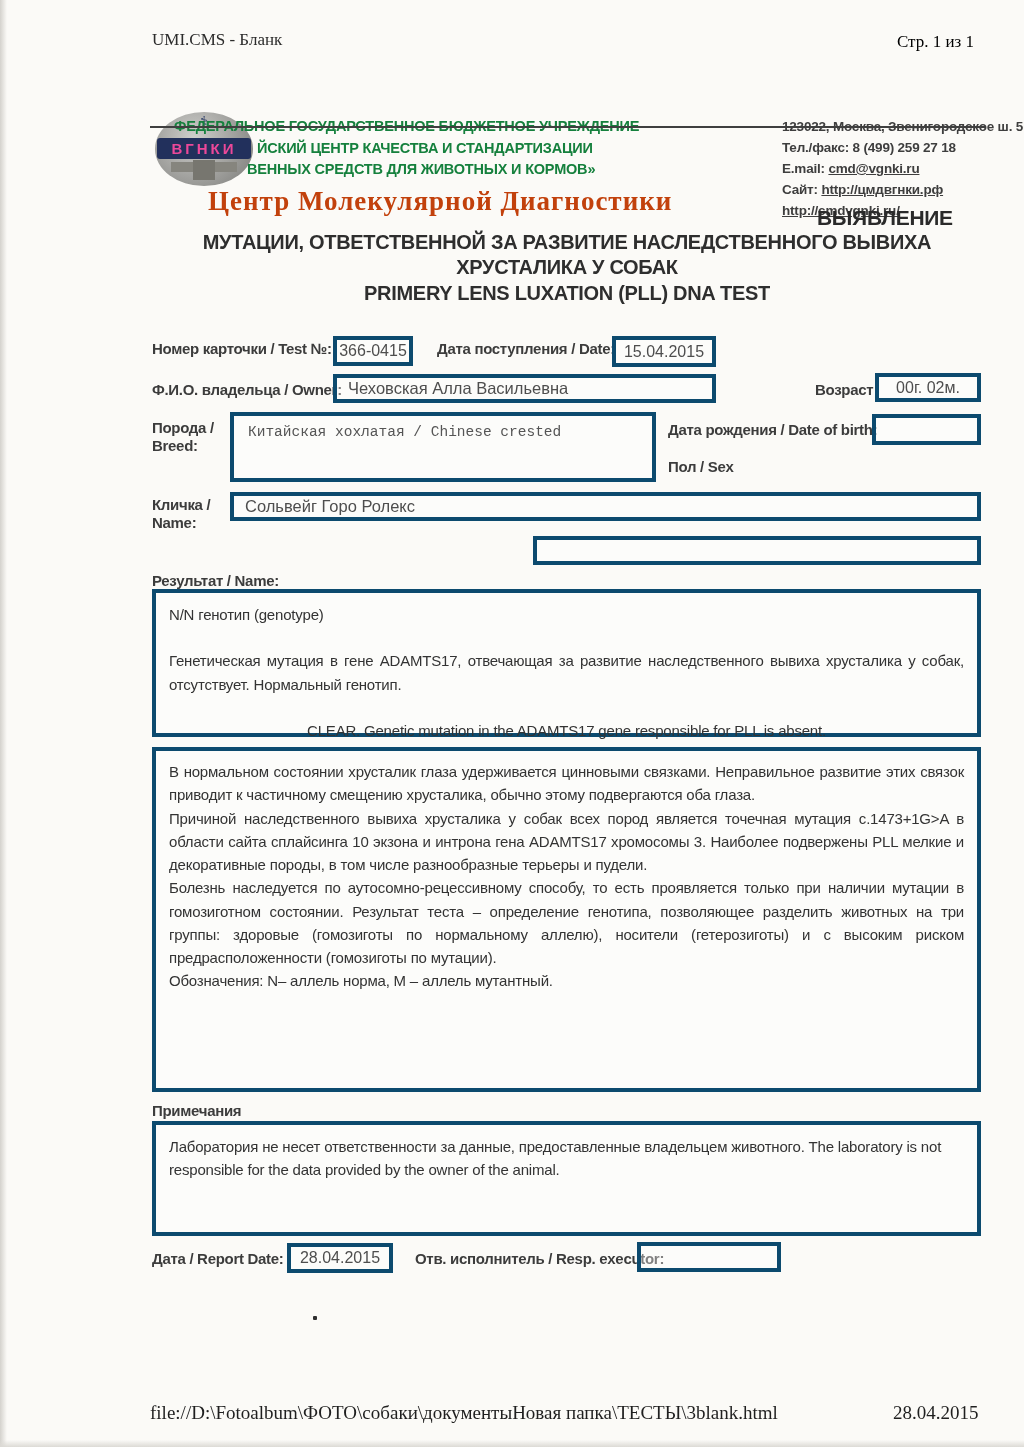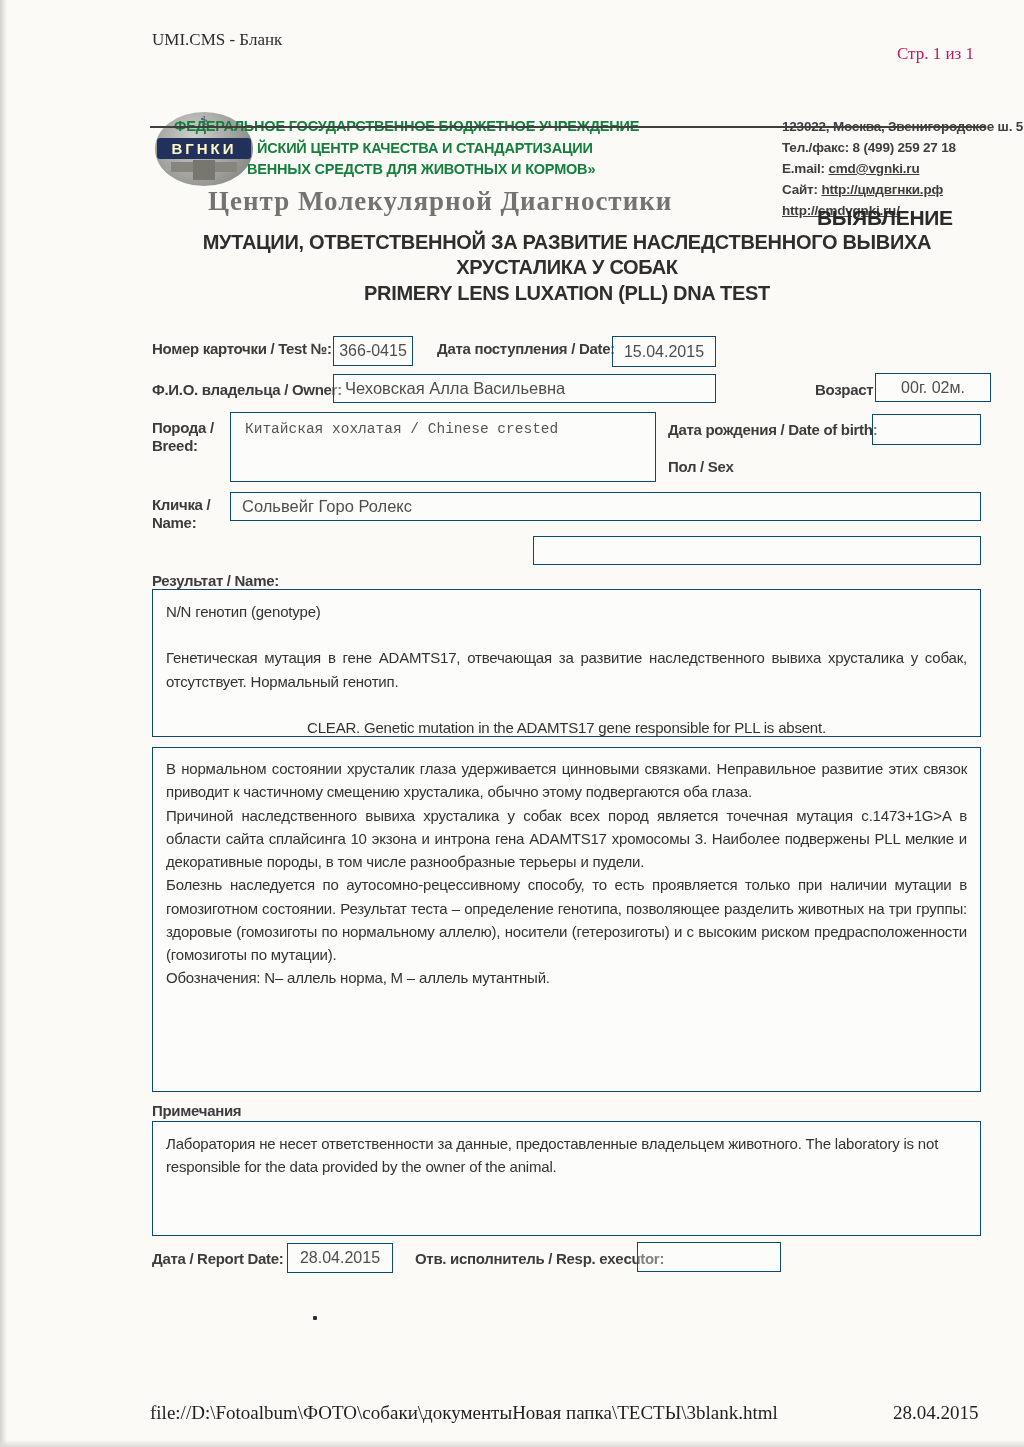--- a/index.html
+++ b/index.html
@@ -9,46 +9,46 @@
     font-family:"Liberation Sans",sans-serif;color:#3a3a3a;
   }
   .page::before{content:"";position:absolute;left:0;top:0;bottom:0;width:7px;
     background:linear-gradient(90deg,#d4d2cd,rgba(251,250,247,0));z-index:5;}
   .page::after{content:"";position:absolute;left:0;right:0;bottom:0;height:7px;
     background:linear-gradient(0deg,#dcdad5,rgba(251,250,247,0));z-index:5;}
   .abs{position:absolute;}
   .serif{font-family:"Liberation Serif",serif;}
   .lbl{font-weight:bold;font-size:15px;letter-spacing:-0.3px;color:#3c3c3c;white-space:nowrap;}
   .orgline{font-weight:bold;font-size:14.5px;letter-spacing:-0.2px;color:#15803d;white-space:nowrap;z-index:2;}
-  .box{position:absolute;border:1px solid #0c4a6e;background:rgba(255,255,255,0.35);box-sizing:border-box;}
+  .box{position:absolute;border:4px solid #0c4a6e;background:rgba(255,255,255,0.35);box-sizing:border-box;}
   .val{font-size:16px;color:#4e4e4e;}
   .cent{display:flex;align-items:center;justify-content:center;text-align:center;}
   .left{display:flex;align-items:center;padding-left:11px;}
   .titleline{width:830px;text-align:center;font-weight:bold;letter-spacing:-0.3px;color:#2e2e2e;white-space:nowrap;}
   .contact{font-size:13.5px;font-weight:bold;letter-spacing:-0.2px;color:#3e3e3e;line-height:21px;white-space:nowrap;}
   .contact .u{text-decoration:underline;}
   .bigtext{font-size:15px;letter-spacing:-0.2px;color:#333;line-height:1.55;text-align:justify;}
   .rule{position:absolute;background:#3f3f3f;height:2px;z-index:3;}
   .logo{position:absolute;left:155px;top:112px;width:98px;height:74px;border-radius:50%;
     background:radial-gradient(circle at 40% 35%,#cfcfcc,#8e8e8b 75%,#7c7c79);z-index:1;}
   .logo .band{position:absolute;left:2px;right:2px;top:26px;height:21px;background:#22305c;
-    border-radius:3px;color:#fef9c3;font-weight:bold;font-size:15px;letter-spacing:3px;
+    border-radius:3px;color:#ec4899;font-weight:bold;font-size:15px;letter-spacing:3px;
     display:flex;align-items:center;justify-content:center;}
   .logo .med{position:absolute;left:0;right:0;top:1px;text-align:center;font-size:15px;color:#2a3a66;}
   .logo .crossv{position:absolute;left:38px;top:48px;width:22px;height:20px;background:#77766f;}
   .logo .crossh{position:absolute;left:16px;top:50px;width:66px;height:10px;background:#86857e;}
   .dot{position:absolute;width:4px;height:4px;background:#2f2f2f;border-radius:1px;}
 </style>
 </head>
 <body>
 
 <div class="page">
 
   <div class="abs serif" style="left:152px;top:30px;font-size:17px;color:#2c2c2c;">UMI.CMS - Бланк</div>
-  <div class="abs serif" style="left:897px;top:44px;font-size:17px;color:#be185d;">Стр. 1 из 1</div>
+  <div class="abs serif" style="left:897px;top:32px;font-size:17px;color:#000000;">Стр. 1 из 1</div>
 
   <div class="rule" style="left:150px;top:126px;width:835px;"></div>
 
   <div class="logo">
     <div class="med">⚕</div>
     <div class="crossh"></div>
     <div class="crossv"></div>
     <div class="band">ВГНКИ</div>
   </div>
 
@@ -57,42 +57,42 @@
   <div class="abs orgline" style="left:247px;top:161px;">ВЕННЫХ СРЕДСТВ ДЛЯ ЖИВОТНЫХ И КОРМОВ»</div>
 
   <div class="abs contact" style="left:782px;top:116px;">
     <div>123022, Москва, Звенигородское ш. 5</div>
     <div>Тел./факс: 8 (499) 259 27 18</div>
     <div><span>E.mail: </span><span class="u">cmd@vgnki.ru</span></div>
     <div><span>Сайт: </span><span class="u">http://цмдвгнки.рф</span></div>
     <div class="u">http://cmdvgnki.ru/</div>
   </div>
 
-  <div class="abs serif" style="left:208px;top:186px;font-size:27px;font-weight:bold;letter-spacing:1px;color:#737373;white-space:nowrap;">Центр Молекулярной Диагностики</div>
+  <div class="abs serif" style="left:208px;top:186px;font-size:27px;font-weight:bold;letter-spacing:1px;color:#c2410c;white-space:nowrap;">Центр Молекулярной Диагностики</div>
 
   <div class="abs" style="left:817px;top:206px;font-weight:bold;font-size:21px;letter-spacing:-0.3px;color:#2a2a2a;">ВЫЯВЛЕНИЕ</div>
   <div class="abs titleline" style="left:152px;top:231px;font-size:20px;">МУТАЦИИ, ОТВЕТСТВЕННОЙ ЗА РАЗВИТИЕ НАСЛЕДСТВЕННОГО ВЫВИХА</div>
   <div class="abs titleline" style="left:152px;top:256px;font-size:20px;">ХРУСТАЛИКА У СОБАК</div>
   <div class="abs titleline" style="left:152px;top:282px;font-size:20px;">PRIMERY LENS LUXATION (PLL) DNA TEST</div>
 
   <div class="abs lbl" style="left:152px;top:340px;">Номер карточки / Test №:</div>
   <div class="box cent" style="left:333px;top:336px;width:80px;height:30px;">
     <span class="val">366-0415</span>
   </div>
   <div class="abs lbl" style="left:437px;top:340px;">Дата поступления / Date:</div>
   <div class="box cent" style="left:612px;top:336px;width:104px;height:31px;">
     <span class="val">15.04.2015</span>
   </div>
 
   <div class="abs lbl" style="left:152px;top:381px;">Ф.И.О. владельца / Owner:</div>
   <div class="box left" style="left:333px;top:374px;width:383px;height:29px;">
     <span class="val" style="font-size:16.5px;">Чеховская Алла Васильевна</span>
   </div>
   <div class="abs lbl" style="left:815px;top:381px;">Возраст</div>
-  <div class="box cent" style="left:875px;top:373px;width:116px;height:29px;">
+  <div class="box cent" style="left:875px;top:373px;width:106px;height:29px;">
     <span class="val">00г. 02м.</span>
   </div>
 
   <div class="abs lbl" style="left:152px;top:419px;">Порода /</div>
   <div class="abs lbl" style="left:152px;top:437px;">Breed:</div>
   <div class="box" style="left:230px;top:412px;width:426px;height:70px;">
     <span style="position:absolute;left:14px;top:8px;font-family:'Liberation Mono',monospace;font-size:14.5px;color:#555;white-space:nowrap;">Китайская хохлатая / Chinese crested</span>
   </div>
   <div class="abs lbl" style="left:668px;top:421px;">Дата рождения / Date of birth:</div>
   <div class="box" style="left:872px;top:414px;width:109px;height:31px;"></div>

